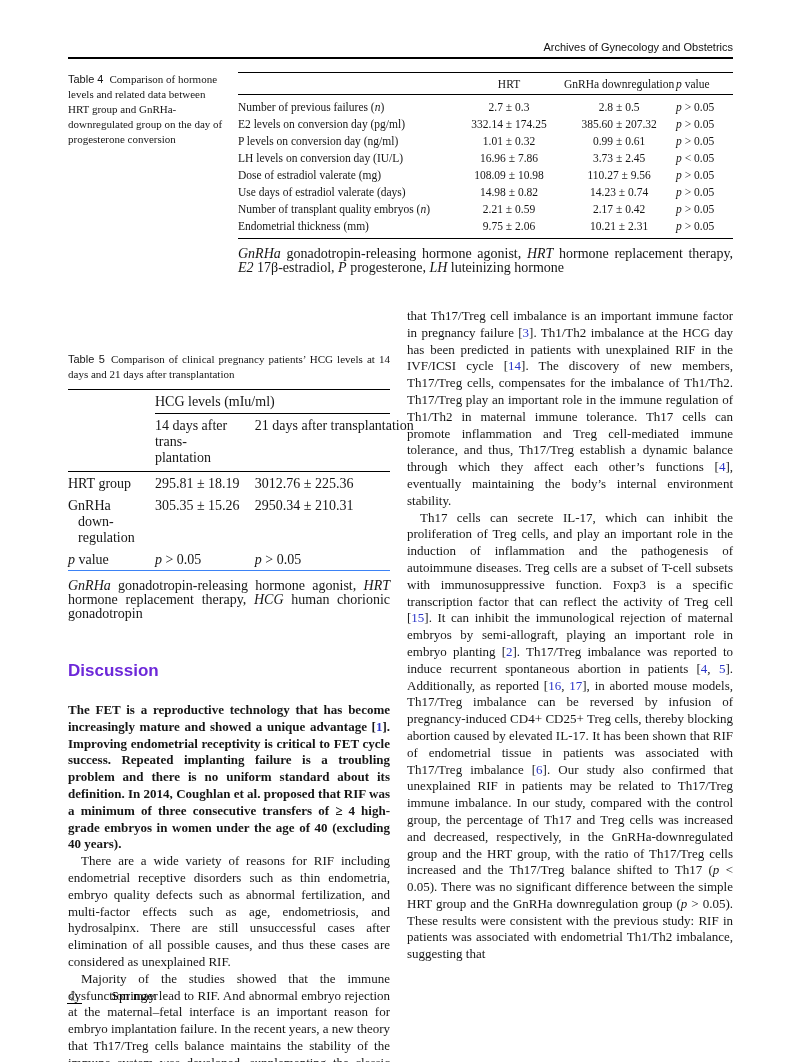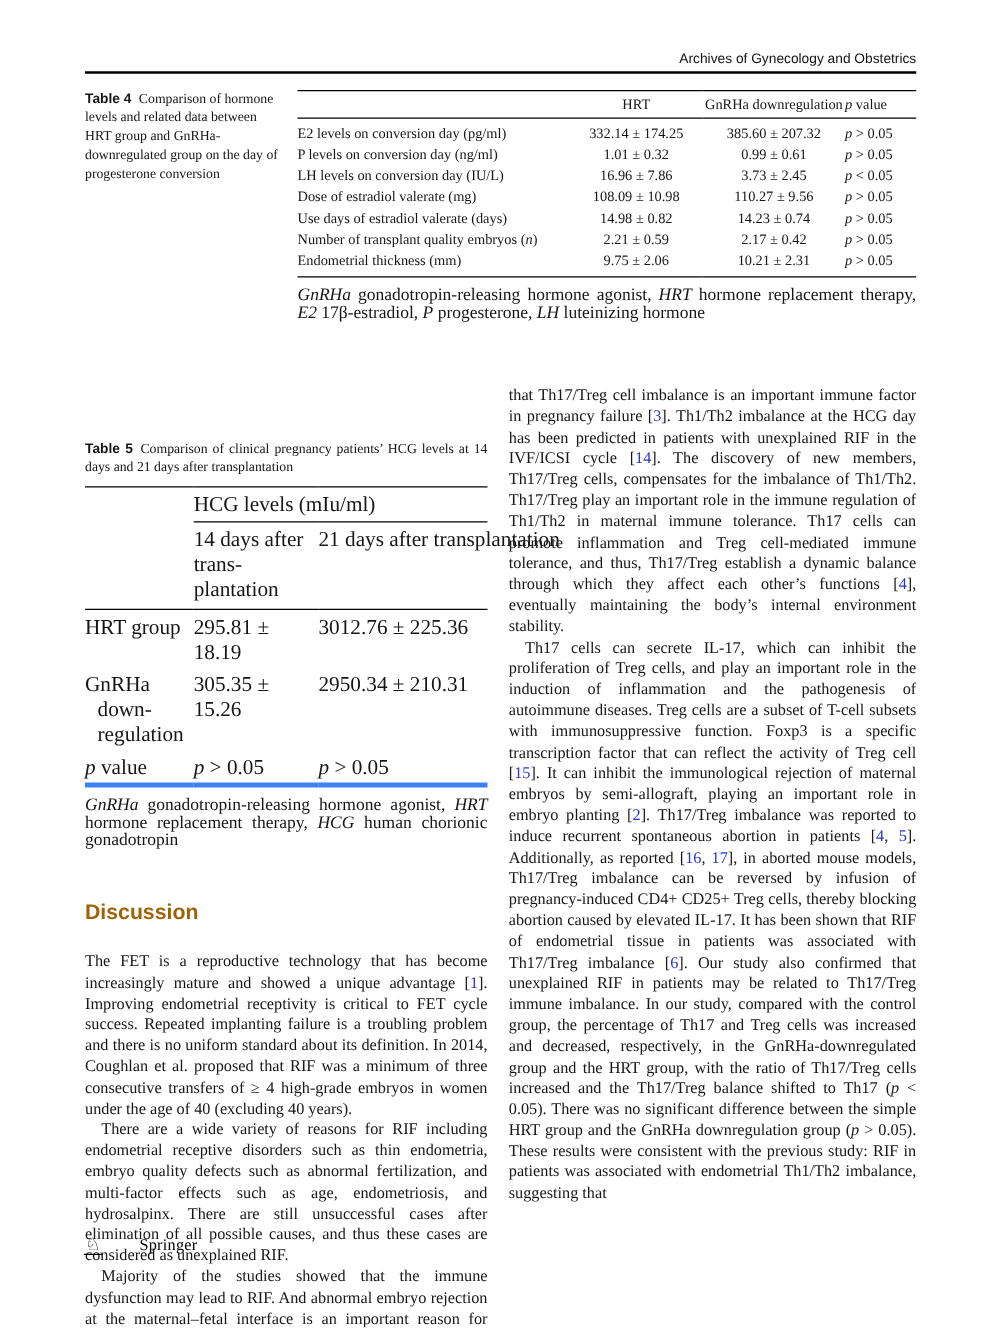--- a/index.html
+++ b/index.html
@@ -11,58 +11,58 @@
   .jheader {
     position:absolute; top:41px; left:68px; width:665px;
     text-align:right; font-family:"Liberation Sans", sans-serif;
     font-size:11px; color:#111;
   }
   .jrule { position:absolute; top:57px; left:68px; width:665px; height:2px; background:#000; }
 
   
   .t4wrap { position:absolute; top:72px; left:68px; width:665px; display:flex; }
   .t4cap { width:158px; margin-right:12px; font-size:11px; line-height:15px; }
-  .caplabel { font-family:"Liberation Sans", sans-serif; font-weight:bold; margin-right:6px; }
+  .caplabel { font-family:"Liberation Sans", sans-serif; font-weight:normal; margin-right:6px; }
   .t4body { width:495px; }
 
   table.tbl { border-collapse:collapse; width:100%; table-layout:fixed; }
   .t4tbl { font-size:11.5px; border-top:1.5px solid #000; border-bottom:1px solid #000; }
   .t4tbl thead th { border-bottom:1px solid #000; font-weight:normal; padding:5px 0 4px 0; vertical-align:bottom; }
   .t4tbl td { padding:2.5px 0; vertical-align:top; }
   .t4tbl .lab { text-align:left; white-space:nowrap; }
   .t4tbl .c { text-align:center; white-space:nowrap; }
   .t4tbl .p { text-align:left; white-space:nowrap; }
   .t4tbl tbody tr:first-child td { padding-top:6px; }
   .t4tbl tbody tr:last-child td { padding-bottom:6px; }
 
   .fnote { font-size:14px; line-height:14px; text-align:justify; margin-top:8px; }
 
   
   .leftcol  { position:absolute; top:305px; left:68px;  width:322px; }
   .rightcol { position:absolute; top:308px; left:407px; width:326px; }
 
   .t5cap { font-size:11px; line-height:14.5px; text-align:justify; margin-bottom:8px;margin-top:47px; }
-  .t5tbl { font-size:17px; border-top:1px solid #000; border-bottom:4px solid #3b82f6; margin-bottom:0; }
+  .t5tbl { font-size:14px; border-top:1px solid #000; border-bottom:1px solid #3b82f6; margin-bottom:0; }
   .t5tbl th { font-weight:normal; text-align:left; vertical-align:top; }
   .t5tbl .gh { border-bottom:1px solid #000; padding:4px 0 3px 0; }
   .t5tbl tr.sub th { border-bottom:1.5px solid #000; padding:4px 0 5px 0;margin-top:44px; }
   .t5tbl td { padding:3.5px 0 2.5px 0; vertical-align:top; }
   .t5tbl .hang { padding-left:10px; text-indent:-10px; padding-right:8px; }
   .pre { white-space:pre-line; }
   .nowrap { white-space:nowrap; }
 
   
   .dishead {
     font-family:"Liberation Sans", sans-serif; font-weight:bold;
-    font-size:17px; margin:40px 0 0 0; color:#a16207;
+    font-size:17px; margin:40px 0 0 0; color:#6d28d9;
   }
   .body {
     font-size:13px; line-height:16.8px; text-align:justify; margin:0; color:#161616;
   }
-  .first { margin-top:21px; }
+  .first { margin-top:21px;font-weight:bold; }
   .ind { text-indent:13px; }
   .it { font-style:italic; }
   .ref { color:var(--refblue, #2336c3); }
 
   
   .springer { position:absolute; left:67px; top:988px; display:flex; align-items:center; }
   .knight {
     font-family:"DejaVu Sans", sans-serif; font-size:14px; line-height:14px;
     border-bottom:1.5px solid #000; padding:0 1px 0 1px; margin-right:6px; color:#000;
   }
@@ -91,20 +91,26 @@
         <thead>
           <tr>
             <th class="lab"></th>
             <th class="c">HRT</th>
             <th class="c">GnRHa downregulation</th>
             <th class="p"><span class="it">p</span><span> value</span></th>
           </tr>
         </thead>
         <tbody>
           <tr>
+            <td class="lab"><span>Number of previous failures (</span><span class="it">n</span><span>)</span></td>
+            <td class="c">2.7 ± 0.3</td>
+            <td class="c">2.8 ± 0.5</td>
+            <td class="p"><span class="it">p</span><span> &gt; 0.05</span></td>
+          </tr>
+          <tr>
             <td class="lab"><span>E2 levels on conversion day (pg/ml)</span></td>
             <td class="c">332.14 ± 174.25</td>
             <td class="c">385.60 ± 207.32</td>
             <td class="p"><span class="it">p</span><span> &gt; 0.05</span></td>
           </tr>
           <tr>
             <td class="lab"><span>P levels on conversion day (ng/ml)</span></td>
             <td class="c">1.01 ± 0.32</td>
             <td class="c">0.99 ± 0.61</td>
             <td class="p"><span class="it">p</span><span> &gt; 0.05</span></td>

